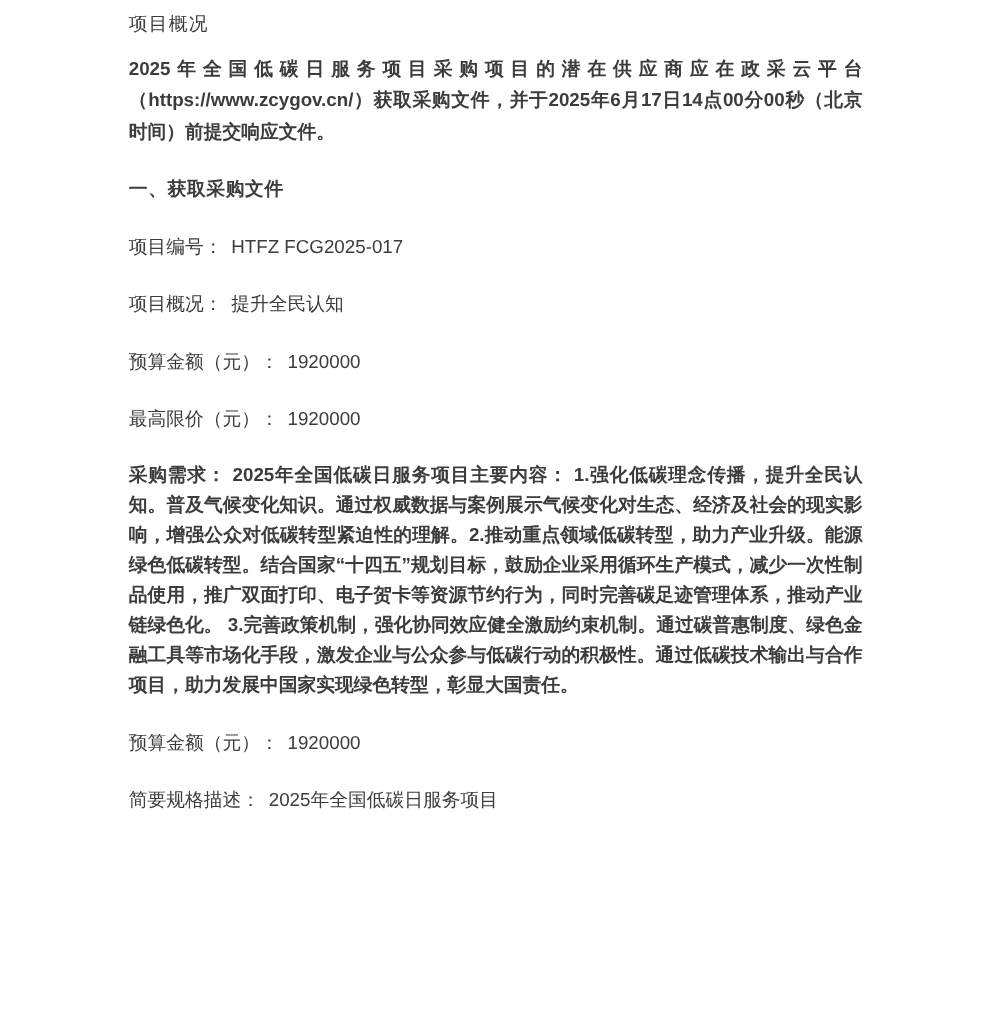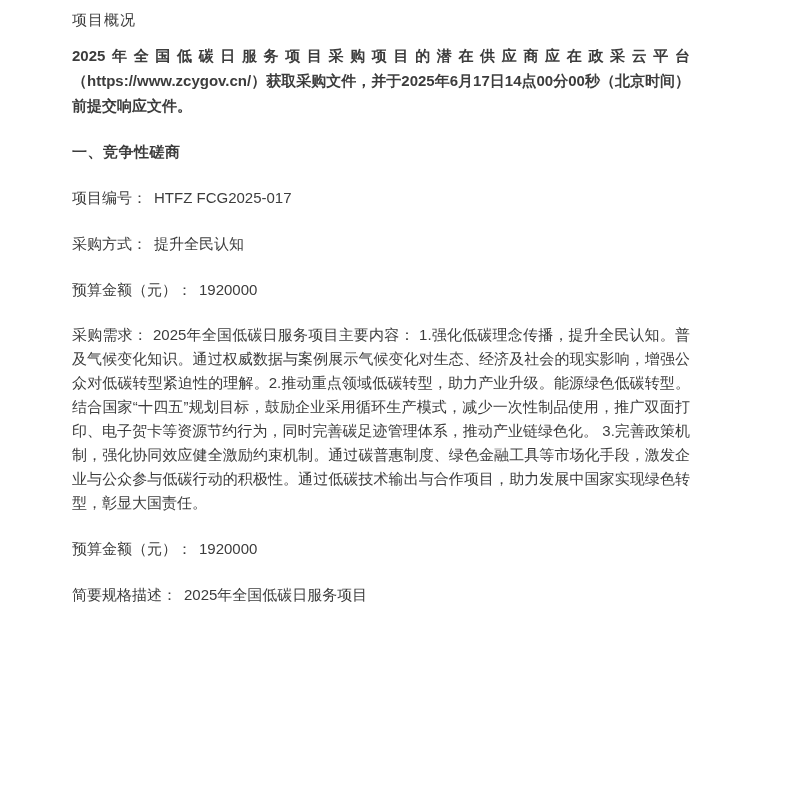--- a/index.html
+++ b/index.html
@@ -10,21 +10,21 @@
   body {
     width: 793px;
     height: 808px;
     overflow: hidden;
     font-family: "Liberation Sans", "DejaVu Sans", sans-serif;
     color: #3c3c3c;
   }
   .doc {
     box-sizing: border-box;
     width: 793px;
-    padding: 7px 103px 0 72px;
+    padding: 7px 103px 0 103px;
     font-size: 15px;
     line-height: 25px;
   }
   .doc p {
     margin: 0 0 21px 0;
   }
   .overview-heading {
     margin-bottom: 11px !important;
     letter-spacing: 1px;
   }
@@ -35,49 +35,53 @@
   .section-heading {
     font-weight: bold;
     letter-spacing: 0.5px;
   }
   .field .value {
     margin-left: 7px;
   }
   .req {
     text-align: justify;
     line-height: 24px;
+    font-weight: bold;
   }
   .req .req-text {
     margin-left: 5px;
   }
 </style>
 </head>
 <body>
 
 <div class="doc">
 
   <p class="overview-heading">项目概况</p>
 
   <p class="intro">2025年全国低碳日服务项目采购项目的潜在供应商应在政采云平台（https://www.zcygov.cn/）获取采购文件，并于2025年6月17日14点00分00秒（北京时间）前提交响应文件。</p>
 
-  <p class="section-heading">一、竞争性磋商</p>
+  <p class="section-heading">一、获取采购文件</p>
 
   <p class="field">
     <span class="label">项目编号：</span><span class="value">HTFZ FCG2025-017</span>
   </p>
 
 
   <p class="field">
-    <span class="label">采购方式：</span><span class="value">提升全民认知</span>
+    <span class="label">项目概况：</span><span class="value">提升全民认知</span>
   </p>
 
   <p class="field">
     <span class="label">预算金额（元）：</span><span class="value">1920000</span>
   </p>
 
+  <p class="field">
+    <span class="label">最高限价（元）：</span><span class="value">1920000</span>
+  </p>
 
   <p class="req">
     <span class="label">采购需求：</span><span class="req-text">2025年全国低碳日服务项目主要内容： 1.强化低碳理念传播，提升全民认知。普及气候变化知识。通过权威数据与案例展示气候变化对生态、经济及社会的现实影响，增强公众对低碳转型紧迫性的理解。2.推动重点领域低碳转型，助力产业升级。能源绿色低碳转型。结合国家“十四五”规划目标，鼓励企业采用循环生产模式，减少一次性制品使用，推广双面打印、电子贺卡等资源节约行为，同时完善碳足迹管理体系，推动产业链绿色化。 3.完善政策机制，强化协同效应健全激励约束机制。通过碳普惠制度、绿色金融工具等市场化手段，激发企业与公众参与低碳行动的积极性。通过低碳技术输出与合作项目，助力发展中国家实现绿色转型，彰显大国责任。</span>
   </p>
 
 
   <p class="field">
     <span class="label">预算金额（元）：</span><span class="value">1920000</span>
   </p>
 

